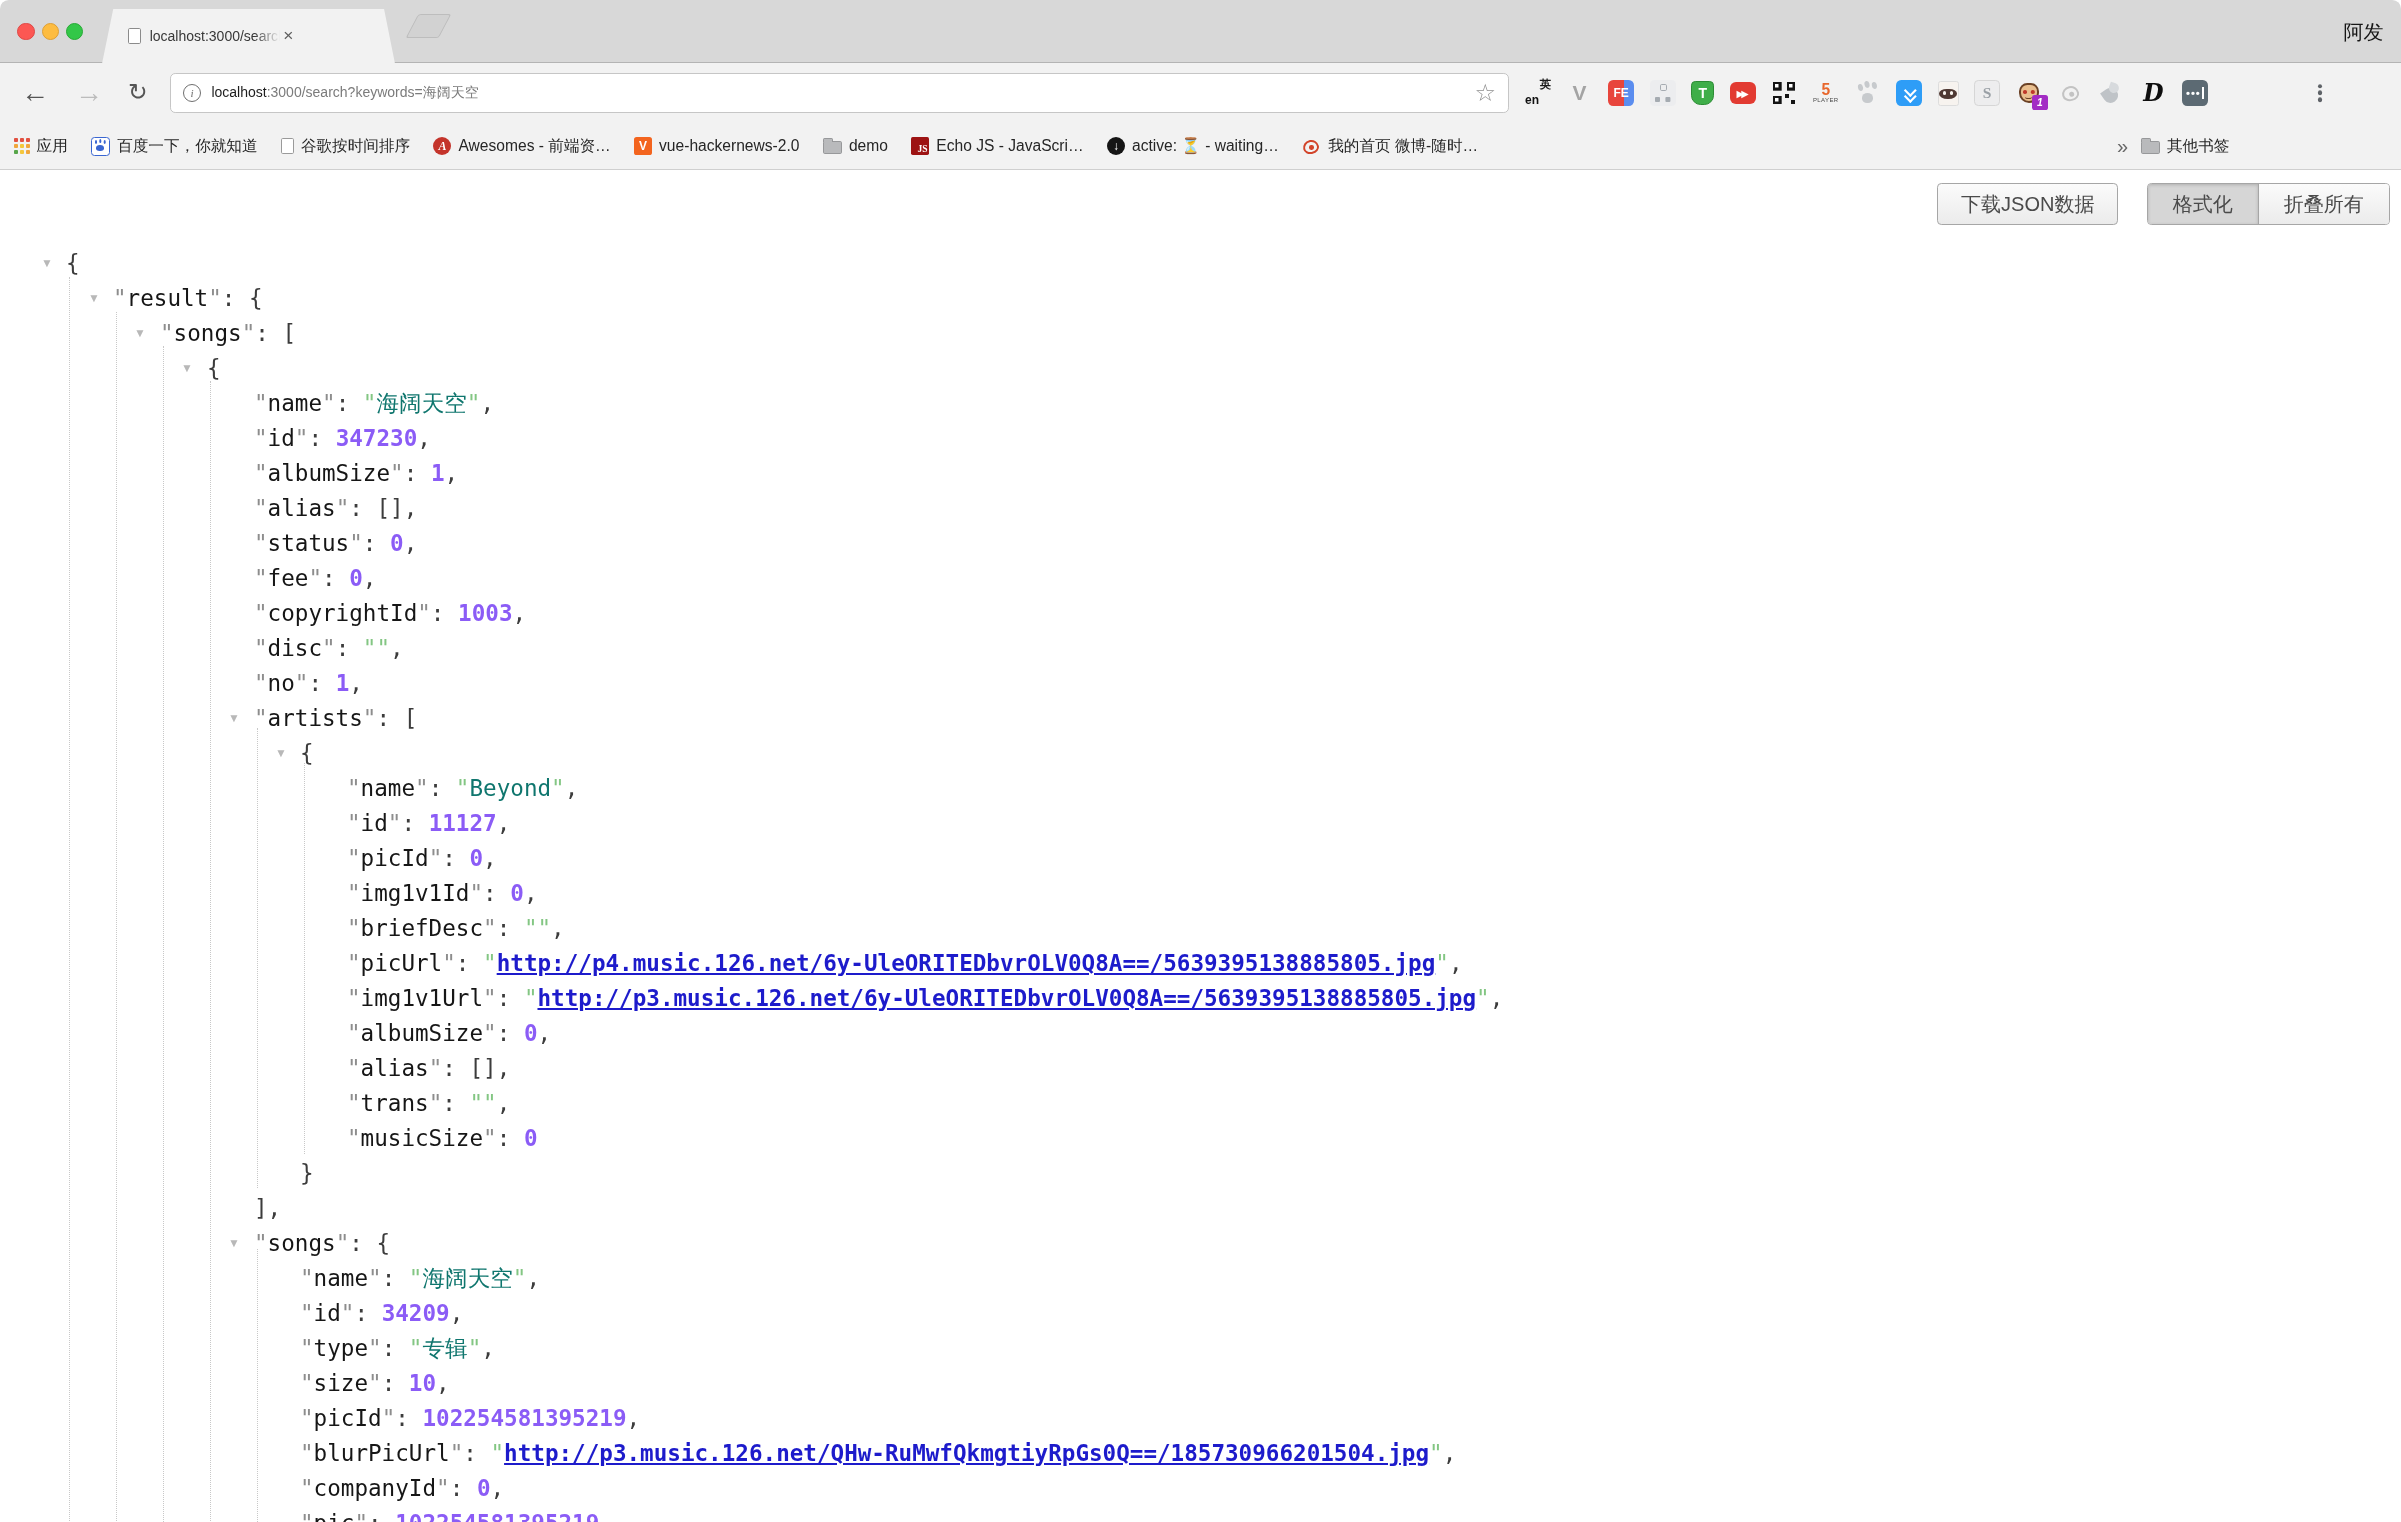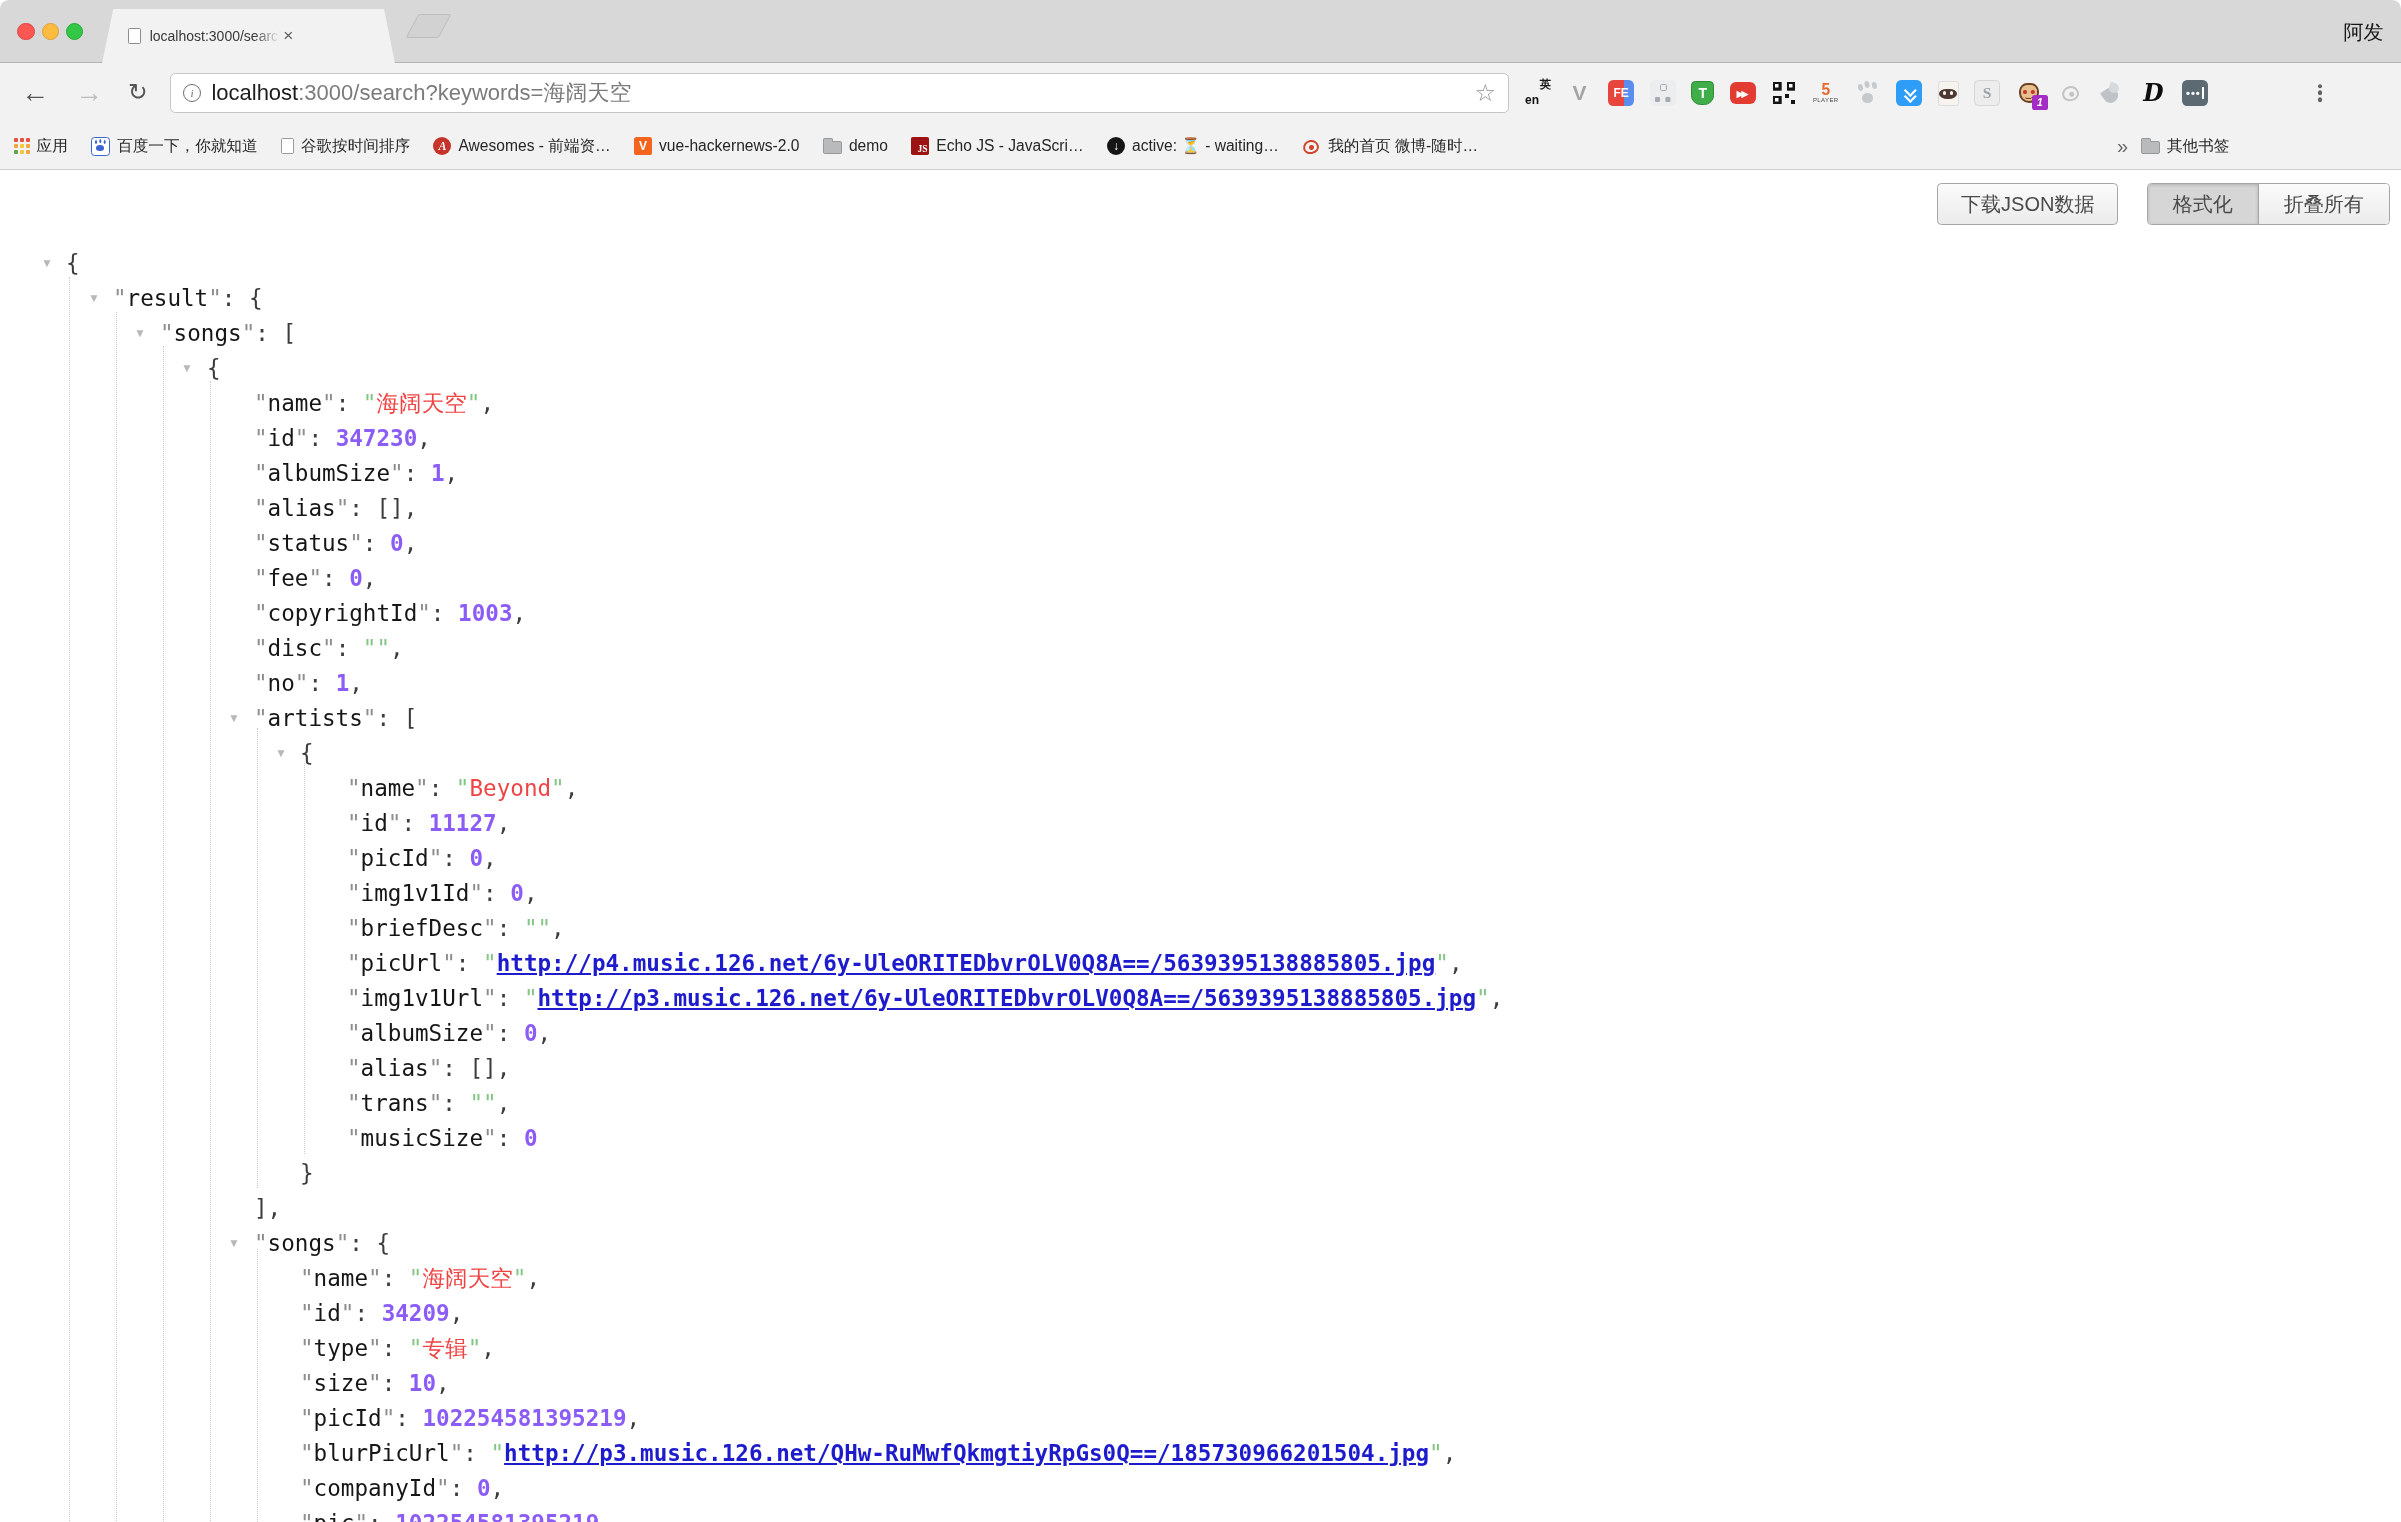--- a/index.html
+++ b/index.html
@@ -25,21 +25,21 @@
   
   .toolbar{position:absolute;top:63px;left:0;right:0;height:60px;background:#f2f2f2;}
   .navbtn{position:absolute;top:50%;transform:translateY(-50%);font-size:28px;color:#555;line-height:1;}
   .navbtn.back{left:21px;}
   .navbtn.fwd{left:75px;color:#bcbcbc;}
   .navbtn.reload{left:128px;font-size:23.4px;}
   .urlbar{position:absolute;left:170px;top:9.6px;width:1339px;height:40px;background:#fff;border:0.9px solid #c6c6c6;border-radius:5.2px;
     display:flex;align-items:center;padding:0 12px;}
   .info-icon{width:18px;height:18px;border:1.7px solid #6f6f6f;border-radius:50%;color:#6f6f6f;font-size:11.3px;font-style:italic;
     font-family:"Liberation Serif",serif;display:flex;align-items:center;justify-content:center;margin-right:10.4px;flex:none;}
-  .url{font-size:22px;color:#1d1d1d;white-space:nowrap;}
+  .url{font-size:14px;color:#1d1d1d;white-space:nowrap;}
   .url .rest{color:#7b7b7b;}
   .star{margin-left:auto;font-size:24px;color:#8f8f8f;line-height:1;}
   .exts{position:absolute;left:1525px;top:0;height:100%;display:flex;align-items:center;gap:15.6px;}
   .menu-dots{position:absolute;left:2318px;top:50%;transform:translateY(-50%);}
   .menu-dots i{display:block;width:4.3px;height:4.3px;border-radius:50%;background:#5f6368;margin:2.6px auto;}
 
   
   .xi{width:26px;height:26px;position:relative;display:flex;align-items:center;justify-content:center;flex:none;}
   .xi .g{display:block;}
   .translate-icon::before{content:"英";position:absolute;top:-2.6px;right:0;font-size:11.3px;font-weight:bold;color:#1a1a1a;}
@@ -131,21 +131,21 @@
   
   #json-tree{position:absolute;inset:0;padding-top:75px;overflow:hidden;
     font-family:"DejaVu Sans Mono","Liberation Mono",monospace;font-size:22.6px;}
   .jline{height:35px;line-height:35px;white-space:nowrap;position:relative;z-index:1;}
   .caret{position:absolute;width:24px;text-align:center;top:0;line-height:35px;font-size:12px;color:#b8b8b8;
     font-family:"Liberation Sans",sans-serif;cursor:pointer;}
   .qt{color:#8d8d8d;}
   .key{color:#161616;margin-top:16px;}
   .pn{color:#3c3c3c;}
   .qs{color:#83c683;}
-  .str{color:#ef4444;}
+  .str{color:#0f766e;}
   .num{color:#8b5cf6;font-weight:bold;}
   .lnk{color:#1d1bcb;font-weight:bold;text-decoration:underline;cursor:pointer;}
   .guide{position:absolute;width:0;border-left:0.9px dotted #c8c8c8;z-index:0;}
 </style>
 </head>
 <body>
 
 <div class="screen">
 
   <div class="tabstrip">

